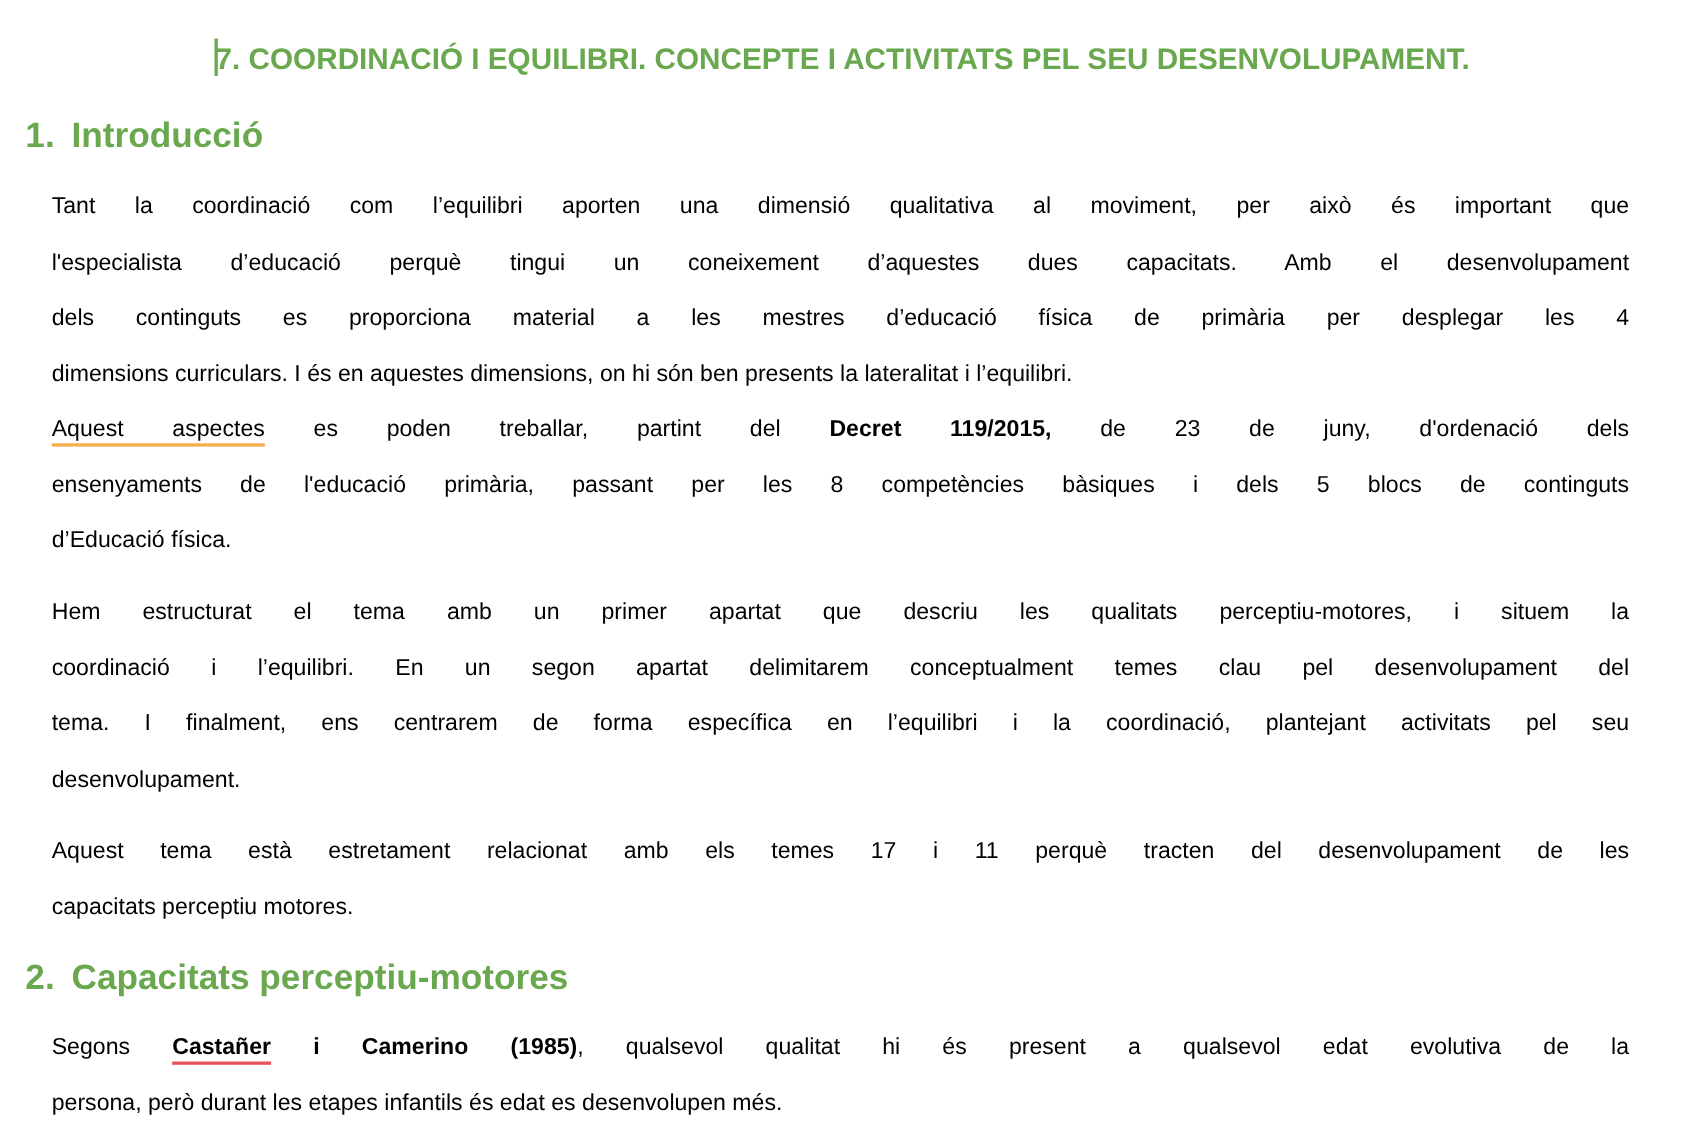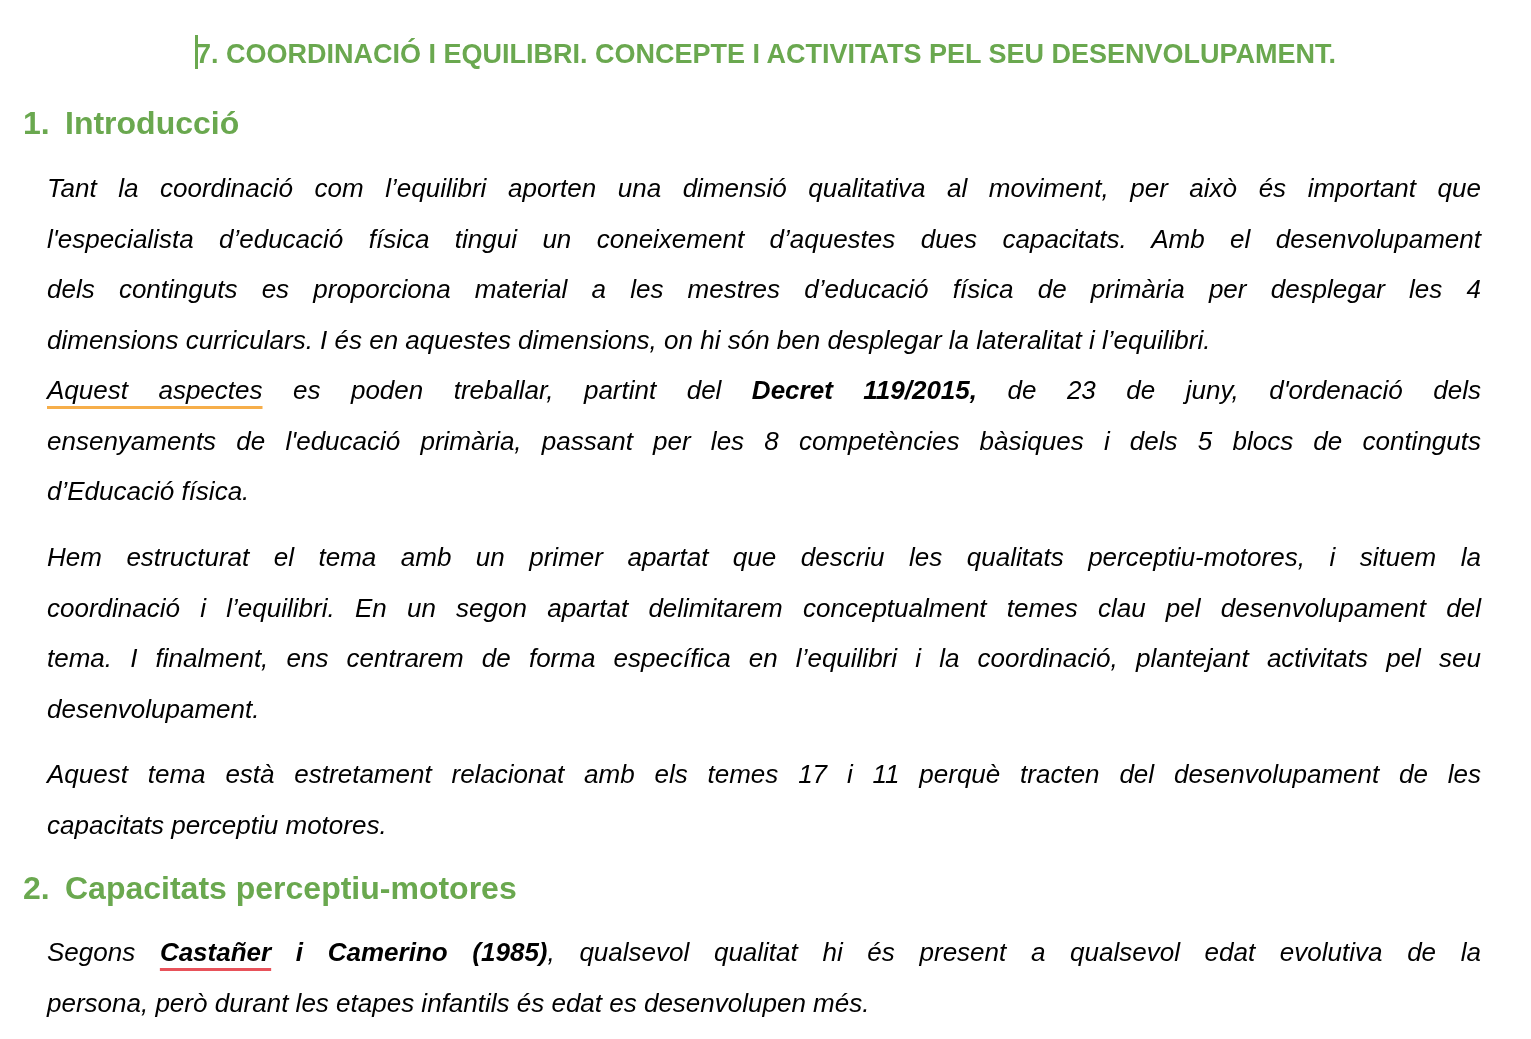--- a/index.html
+++ b/index.html
@@ -52,25 +52,24 @@
       white-space: nowrap;
     }
     .section-heading .num {
       display: inline-block;
       width: 42px;
     }
     .para {
       position: absolute;
       left: 47px;
       width: 1434px;
-      font-size: 26px;
+      font-size: 21px;
       line-height: 50.6px;
       text-align: justify;
       text-align-last: left;
-      font-style: italic;
     }
     .line {
       display: block;
       text-align: justify;
       text-align-last: justify;
       white-space: nowrap;
       height: 50.6px;
     }
     .line.last {
       text-align-last: left;
@@ -97,23 +96,23 @@
   <div class="doc-title">
     <span class="cursor"></span><span>7. COORDINACIÓ I EQUILIBRI. CONCEPTE I ACTIVITATS PEL SEU DESENVOLUPAMENT.</span>
   </div>
 
   <div class="section-heading" style="top:105px;">
     <span class="num">1.</span><span>Introducció</span>
   </div>
 
   <div class="para" style="top:163px;">
     <span class="line">Tant la coordinació com l’equilibri aporten una dimensió qualitativa al moviment, per això és important que</span>
-    <span class="line">l'especialista d’educació física tingui un coneixement d’aquestes dues capacitats. Amb el desenvolupament</span>
+    <span class="line">l'especialista d’educació perquè tingui un coneixement d’aquestes dues capacitats. Amb el desenvolupament</span>
     <span class="line">dels continguts es proporciona material a les mestres d’educació física de primària per desplegar les 4</span>
-    <span class="line last">dimensions curriculars. I és en aquestes dimensions, on hi són ben desplegar la lateralitat i l’equilibri.</span>
+    <span class="line last">dimensions curriculars. I és en aquestes dimensions, on hi són ben presents la lateralitat i l’equilibri.</span>
   </div>
 
   <div class="para" style="top:365px;">
     <span class="line"><span class="spell-orange">Aquest aspectes</span><span> es poden treballar, partint del </span><b>Decret 119/2015,</b><span> de 23 de juny, d'ordenació dels</span></span>
     <span class="line">ensenyaments de l'educació primària, passant per les 8 competències bàsiques i dels 5 blocs de continguts</span>
     <span class="line last">d’Educació física.</span>
   </div>
 
   <div class="para" style="top:532px;">
     <span class="line">Hem estructurat el tema amb un primer apartat que descriu les qualitats perceptiu-motores, i situem la</span>

